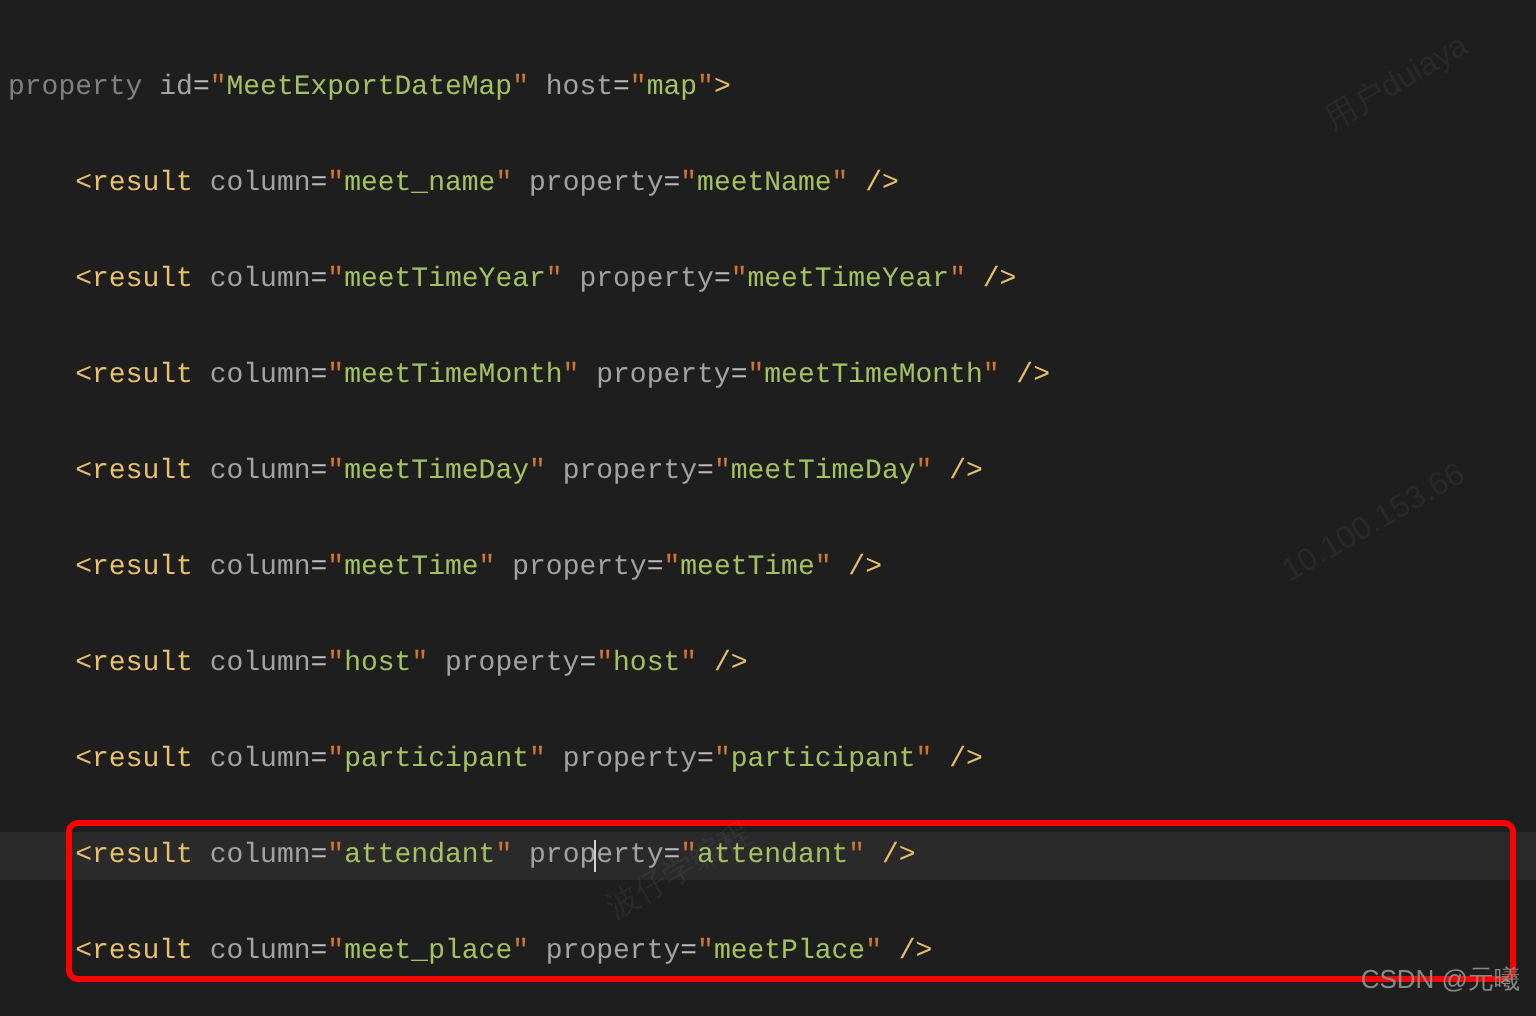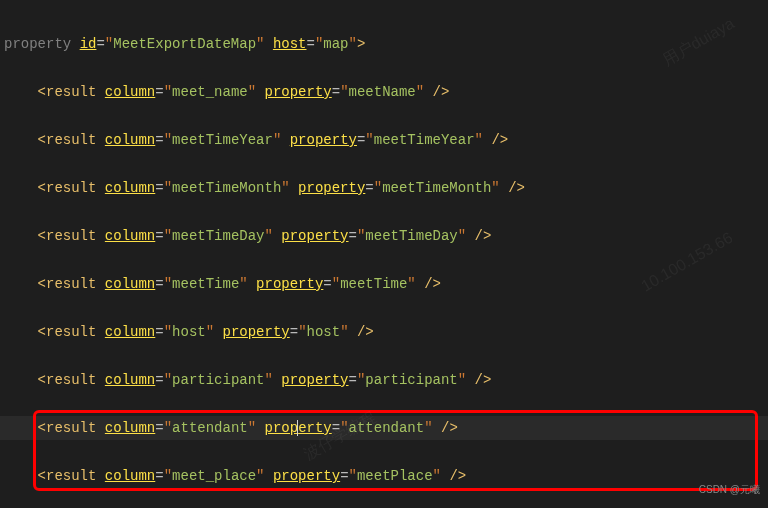--- a/index.html
+++ b/index.html
@@ -19,21 +19,21 @@
     padding: 8px 0 0 0;
     white-space: pre;
   }
   .line {
     padding-left: 4px;
   }
   .cursor-line {
     background: #2a2a2a;
   }
   .tag { color: #e8bf6a; margin-top: 20px; }
-  .attr { color: #fde047; text-decoration: underline; }
+  .attr { color: #a3a3a3; }
   .eq { color: #bababa; }
   .str { color: #cc7832; }
   .strv { color: #a5c261; }
   .punct { color: #e8bf6a; }
   .graytag { color: #808080; }
   .cursor { border-left: 1px solid #d4d4d4; margin-left:-1px;}
   .highlight-box {
     position: absolute;
     border: 3px solid #ff0000;
     border-radius: 6px;
@@ -51,21 +51,21 @@
     pointer-events: none;
     font-family: Arial;
   }
   .wm1 { top: 30px; right: 30px; }
   .wm2 { top: 250px; right: 30px; }
   .wm3 { bottom: 60px; left: 300px; }
   .attribution {
     position: absolute;
     bottom: 6px;
     right: 8px;
-    font-size: 10px;
+    font-size: 13px;
     color: #888;
     font-family: Arial;
   }
 </style>
 </head>
 <body>
 
 <div class="editor">
 <div class="line"><span class="graytag">property</span> <span class="attr">id</span><span class="eq">=</span><span class="str">"</span><span class="strv">MeetExportDateMap</span><span class="str">"</span> <span class="attr">host</span><span class="eq">=</span><span class="str">"</span><span class="strv">map</span><span class="str">"</span><span class="punct">&gt;</span></div>
 <div class="line">    <span class="punct">&lt;</span><span class="tag">result</span> <span class="attr">column</span><span class="eq">=</span><span class="str">"</span><span class="strv">meet_name</span><span class="str">"</span> <span class="attr">property</span><span class="eq">=</span><span class="str">"</span><span class="strv">meetName</span><span class="str">"</span> <span class="punct">/&gt;</span></div>

